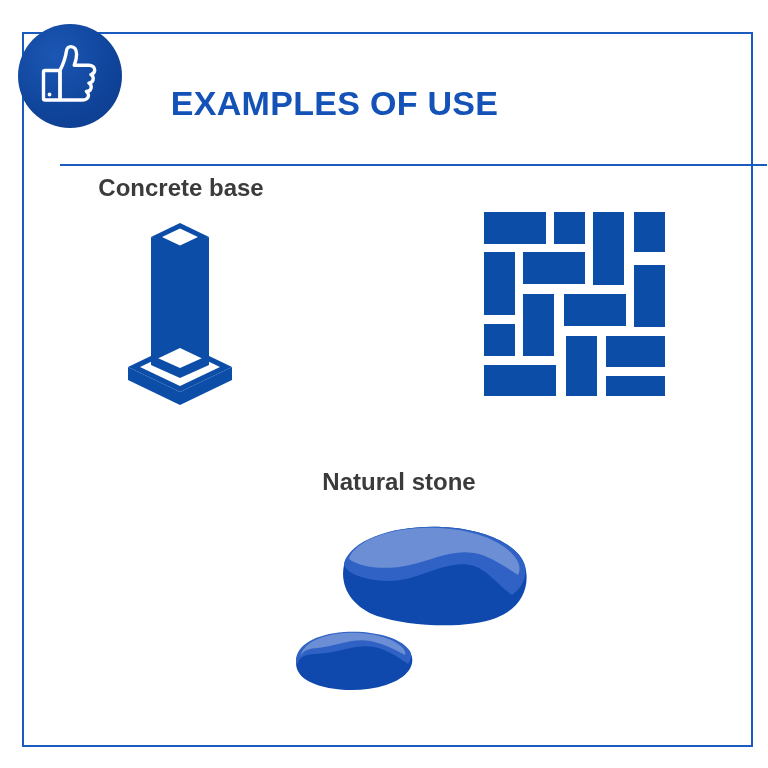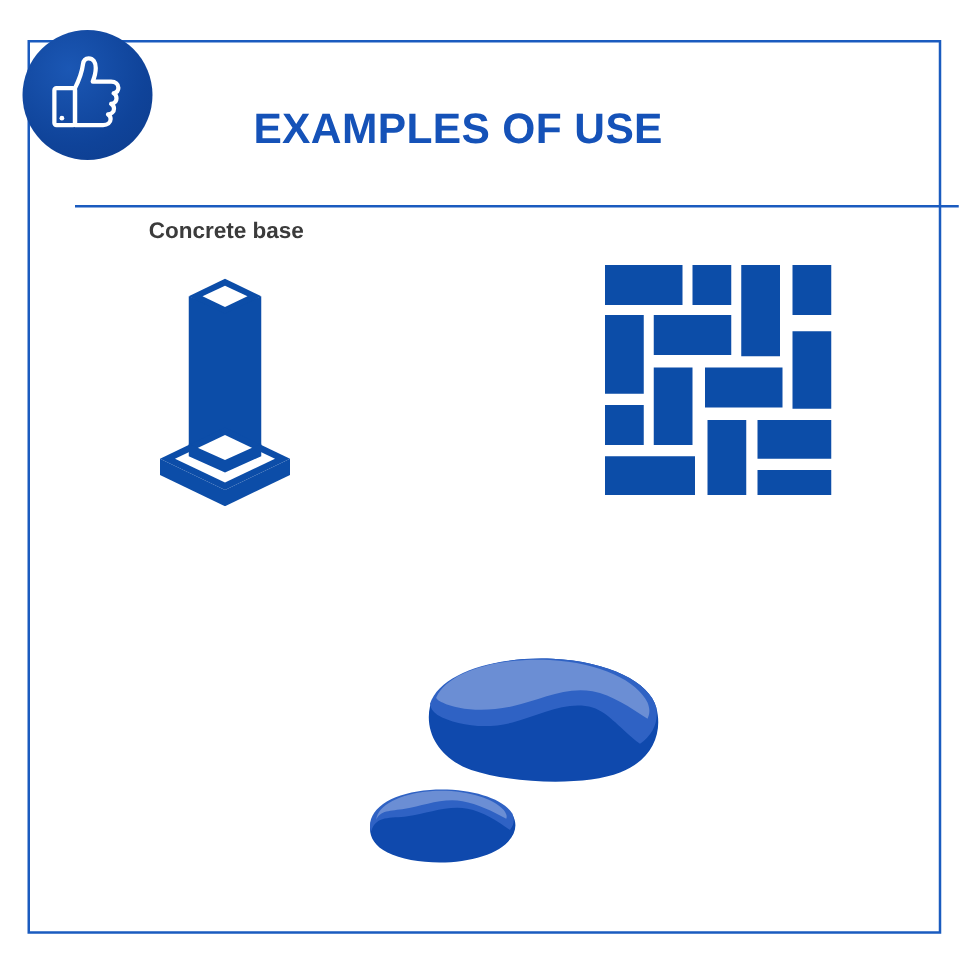--- a/index.html
+++ b/index.html
@@ -62,35 +62,34 @@
     left: 0;
     top: 52px;
     width: 625px;
     text-align: center;
     font-size: 34px;
     font-weight: bold;
     letter-spacing: 0.3px;
     color: #1552b8;
     font-family: "Liberation Sans", sans-serif;
     white-space: nowrap;
-    margin-left: 32px;
   }
   .header-rule {
     position: absolute;
     left: 38px;
     top: 132px;
     width: 707px;
     height: 2px;
     background: #1a5bbf;
   }
 
   
   .item-label {
     position: absolute;
-    font-size: 18px;
+    font-size: 24px;
     font-weight: bold;
     color: #3b3b3b;
     font-family: "Liberation Sans", sans-serif;
     white-space: nowrap;
     text-align: center;
   }
   #label-concrete { left: 71px;  top: 174px; width: 220px; }
   #label-tiles    { left: 485px; top: 174px; width: 180px; }
   #label-stone    { left: 288px; top: 468px; width: 222px; }
 
@@ -191,20 +190,21 @@
         <rect x="6" y="116" width="31" height="32"></rect>
         <rect x="88" y="128" width="31" height="60"></rect>
         <rect x="128" y="128" width="59" height="31"></rect>
 
         <rect x="6" y="157" width="72" height="31"></rect>
         <rect x="128" y="168" width="59" height="20"></rect>
       </g>
     </svg>
   </div>
 
+  <div class="item-label" id="label-stone">Natural stone</div>
 
   <div class="illus" id="illus-stone">
     <svg width="260" height="196" viewBox="0 0 260 196" aria-hidden="true">
 
       <g>
 
         <path d="M62 57
                  C70 32 112 17 160 19
                  C205 21 238 38 243 58
                  C249 80 238 101 214 110

